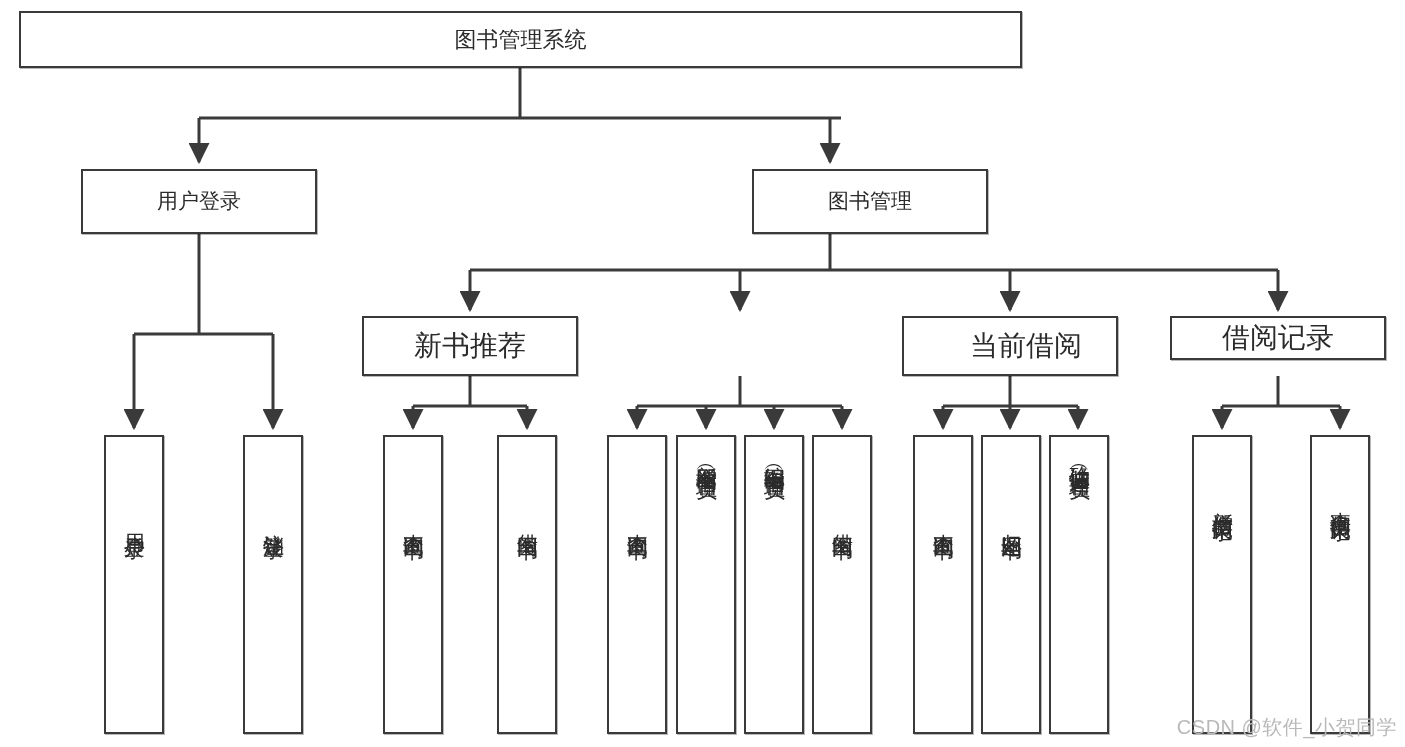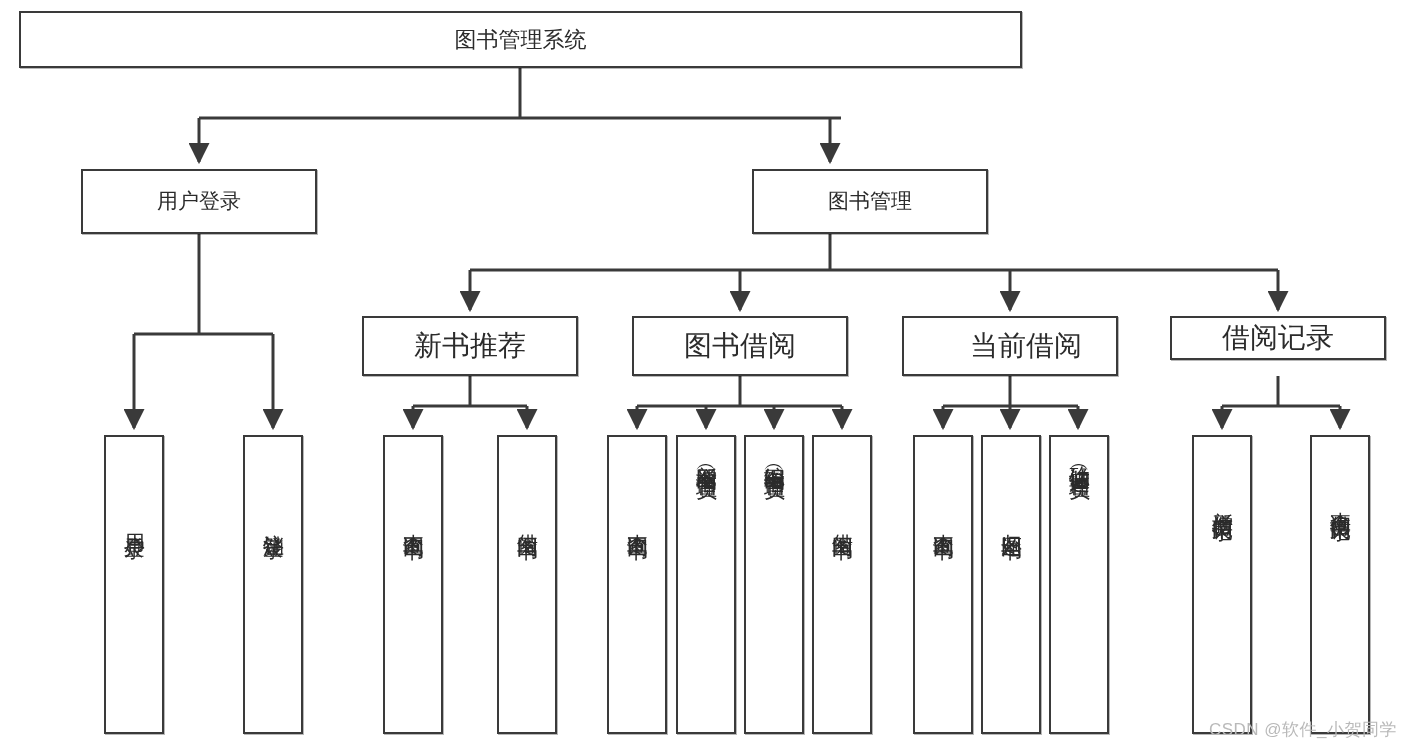--- a/index.html
+++ b/index.html
@@ -59,21 +59,21 @@
     line-height: 1.0;
     white-space: normal;
   }
   .node.leaf.mid .label { margin-top: 52px; }
   .node.leaf.low .label { margin-top: 74px; }
   .node.leaf.high .label { margin-top: 6px; }
   #watermark {
     position: absolute;
     right: 8px;
     bottom: 6px;
-    font-size: 17px;
+    font-size: 20px;
     color: #b9b9b9;
     letter-spacing: 0.5px;
     white-space: nowrap;
   }
 </style>
 </head>
 <body>
 
 <div id="diagram-root">
 
@@ -134,23 +134,20 @@
   <div class="node level2" style="left:81px; top:169px; width:236px; height:65px;">
     <span class="label">用户登录</span>
   </div>
   <div class="node level2" style="left:712px; top:169px; width:236px; height:65px;margin-left:40px;">
     <span class="label">图书管理</span>
   </div>
 
   <div class="node level3" style="left:362px; top:316px; width:216px; height:60px;">
     <span class="label">新书推荐</span>
   </div>
-  <div class="node level3" style="left:632px; top:316px; width:216px; height:60px;">
-    <span class="label">图书借阅</span>
-  </div>
   <div class="node level3" style="left:902px; top:316px; width:216px; height:60px;padding-left:32px;">
     <span class="label">当前借阅</span>
   </div>
   <div class="node level3" style="left:1170px; top:316px; width:216px; height:44px;">
     <span class="label">借阅记录</span>
   </div>
 
   <div class="node leaf low" style="left:104px; top:435px; width:60px; height:299px;">
     <span class="label">用户登录</span>
   </div>

